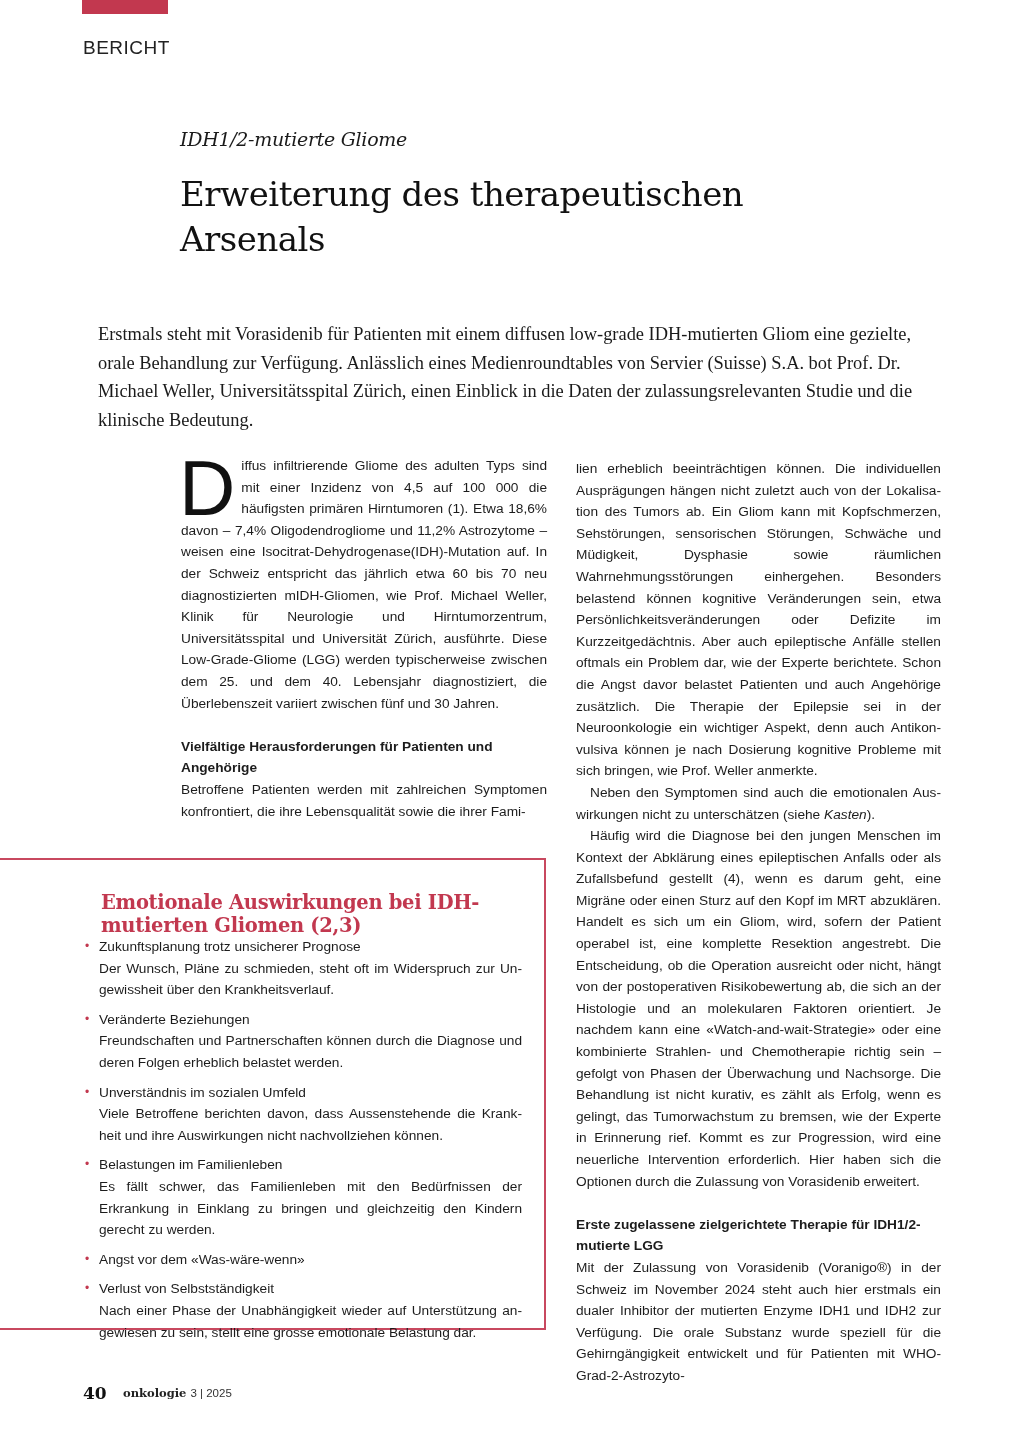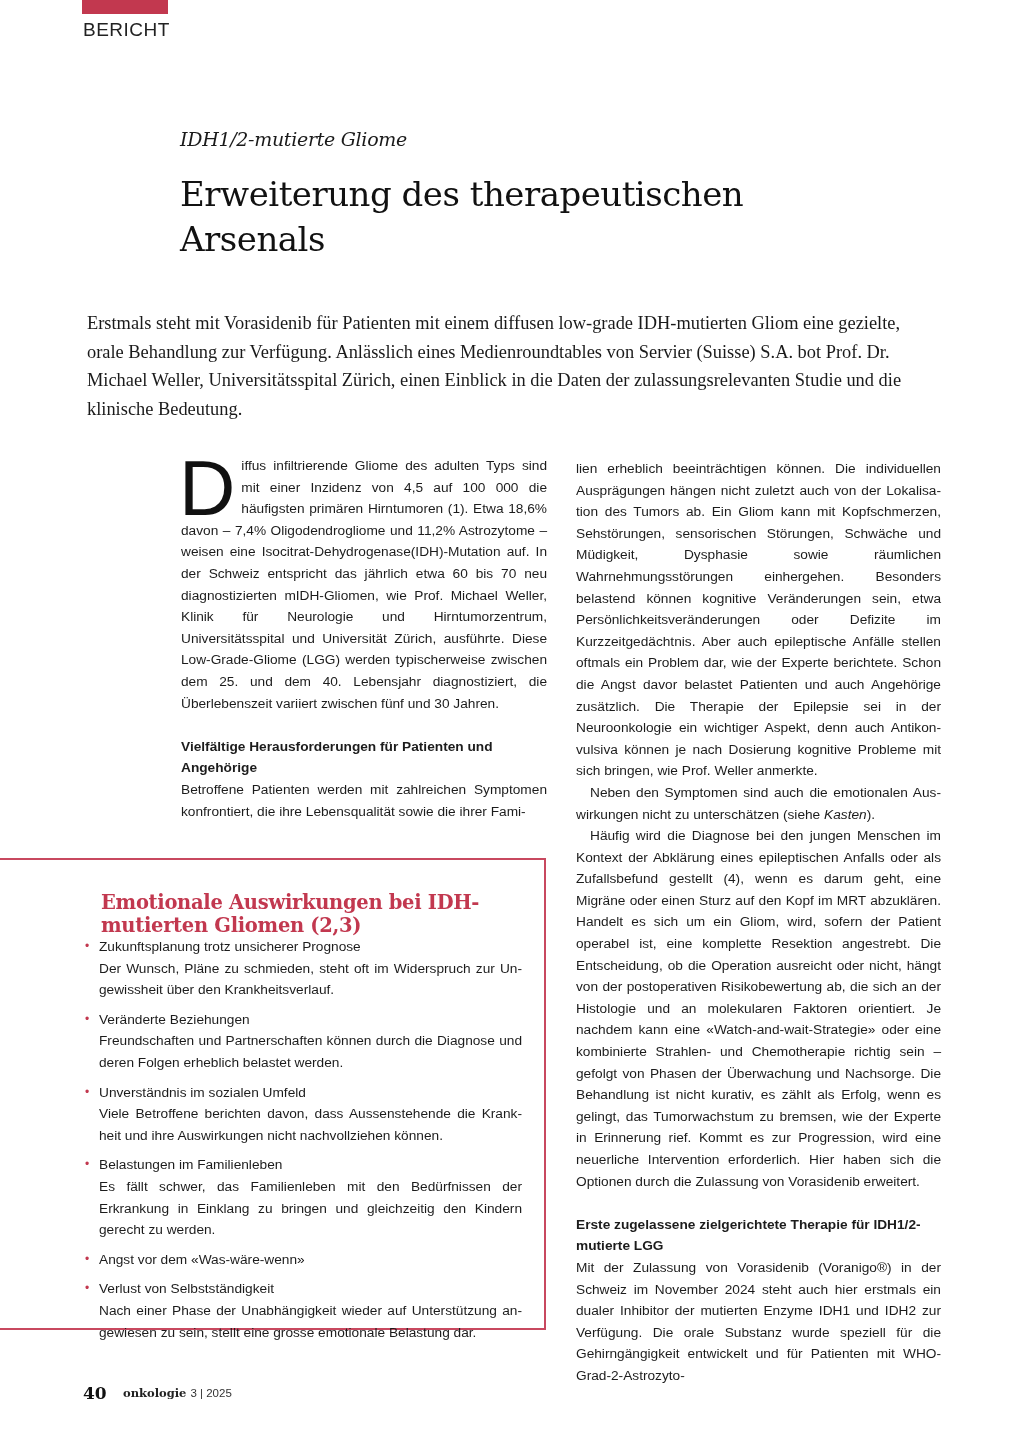--- a/index.html
+++ b/index.html
@@ -1,21 +1,21 @@
 <!DOCTYPE html>
 <html><head>
 <meta charset="utf-8">
 <style>
   html, body { margin: 0; padding: 0; background: #ffffff; }
   body { width: 1024px; height: 1448px; position: relative; overflow: hidden; color: #1a1a1a; }
   .top-bar { position: absolute; left: 82px; top: 0; width: 86px; height: 14px; background: #c2384f; }
-  .section-label { position: absolute; left: 83px; top: 19px; font-family: "Liberation Sans", sans-serif; font-size: 19px; letter-spacing: 0.5px; color: #222; }
+  .section-label { position: absolute; left: 83px; top: 37px; font-family: "Liberation Sans", sans-serif; font-size: 19px; letter-spacing: 0.5px; color: #222; }
   .kicker { position: absolute; left: 180px; top: 128px; font-family: "DejaVu Serif", serif; font-style: italic; font-size: 19px; color: #1a1a1a; letter-spacing: -0.3px; }
   .title { position: absolute; left: 180px; top: 172px; width: 700px; font-family: "DejaVu Serif", serif; font-size: 34px; line-height: 45px; font-weight: normal; color: #111; margin: 0; letter-spacing: -0.5px; }
-  .lead { position: absolute; left: 83px; top: 305px; width: 850px; font-family: "Liberation Serif", serif; font-size: 18.4px; line-height: 28.5px; color: #1a1a1a; margin: 4px; }
+  .lead { position: absolute; left: 83px; top: 305px; width: 850px; font-family: "Liberation Serif", serif; font-size: 18.4px; line-height: 28.5px; color: #1a1a1a; margin: 15px; }
   .col { position: absolute; font-family: "Liberation Sans", sans-serif; font-size: 13.7px; line-height: 21.6px; color: #1c1c1c; text-align: justify; hyphens: manual; }
   .col p { margin: 0; }
   .col-left { left: 181px; top: 455px; width: 366px; }
   .col-right { left: 576px; top: 458px; width: 365px; }
   .dropcap { float: left; font-family: "Liberation Sans", sans-serif; font-size: 78px; line-height: 62px; margin: 2px 6px 0 -2px; color: #111; font-weight: normal; }
   .subhead { font-weight: bold; margin-top: 21.6px !important; text-align: left; }
   .indent { text-indent: 14px; }
   .box { position: absolute; left: -2px; top: 858px; width: 548px; height: 472px; border: 2px solid #c8485f; border-left: none; box-sizing: border-box; }
   .box-title { position: absolute; left: 85px; top: 875px; width: 420px; font-family: "DejaVu Serif", serif; font-weight: bold; font-size: 19.5px; line-height: 23px; color: #c2384f; margin: 16px; letter-spacing: -0.3px; }
   .box-list { position: absolute; left: 85px; top: 928px; width: 437px; margin: 0; padding: 0; list-style: none; font-family: "Liberation Sans", sans-serif; font-size: 13.7px; line-height: 21.6px; color: #1c1c1c; }

